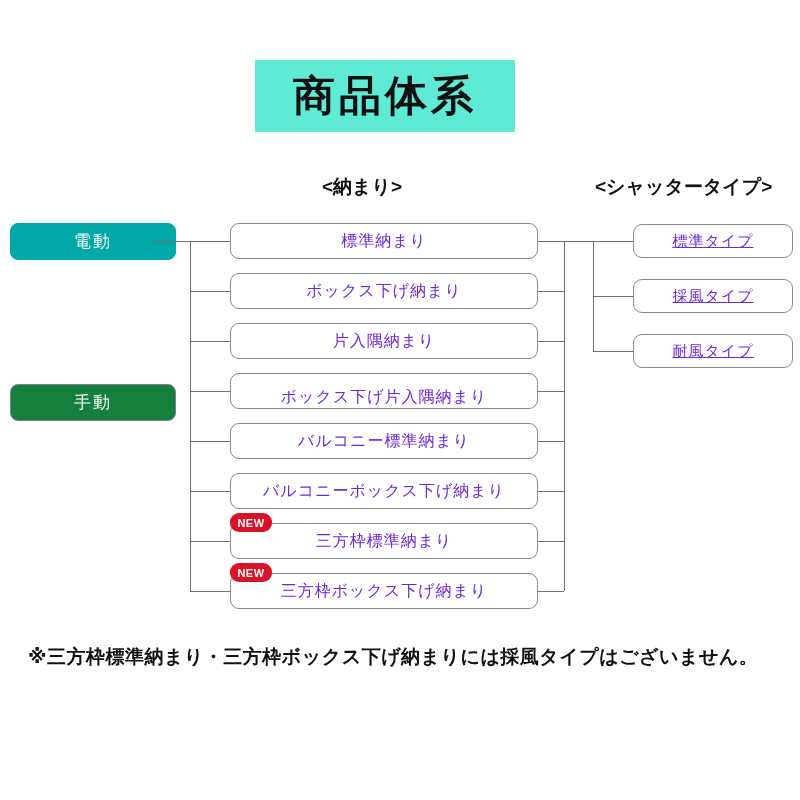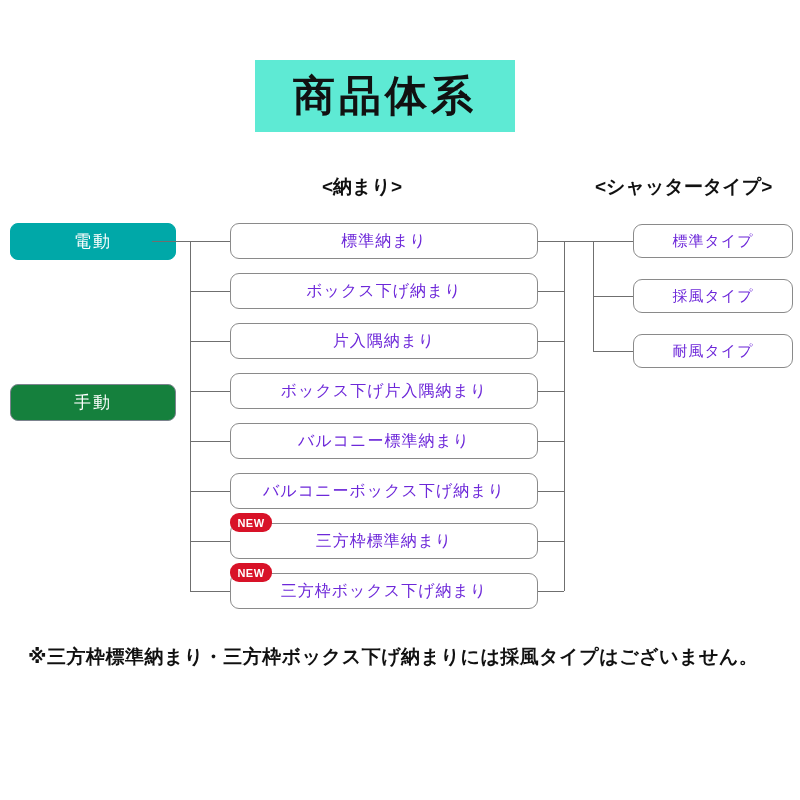--- a/index.html
+++ b/index.html
@@ -98,20 +98,21 @@
   .node.fitting {
     left: 230px;
     width: 308px;
     height: 36px;
   }
   
   .node.shutter {
     left: 633px;
     width: 160px;
     height: 34px;
+    text-decoration: underline;
   }
   .node.shutter .node-label { font-size: 15px; }
 
   
   .new-badge {
     position: absolute;
     width: 42px;
     height: 19px;
     background: #d81228;
     border-radius: 9px;
@@ -195,21 +196,21 @@
 
   <div class="node fitting" style="top:223px;">
     <span class="node-label">標準納まり</span>
   </div>
   <div class="node fitting" style="top:273px;">
     <span class="node-label">ボックス下げ納まり</span>
   </div>
   <div class="node fitting" style="top:323px;">
     <span class="node-label">片入隅納まり</span>
   </div>
-  <div class="node fitting" style="top:373px;">
+  <div class="node fitting" style="top:373px;align-items:flex-end;">
     <span class="node-label">ボックス下げ片入隅納まり</span>
   </div>
   <div class="node fitting" style="top:423px;">
     <span class="node-label">バルコニー標準納まり</span>
   </div>
   <div class="node fitting" style="top:473px;">
     <span class="node-label">バルコニーボックス下げ納まり</span>
   </div>
   <div class="node fitting" style="top:523px;">
     <span class="node-label">三方枠標準納まり</span>

